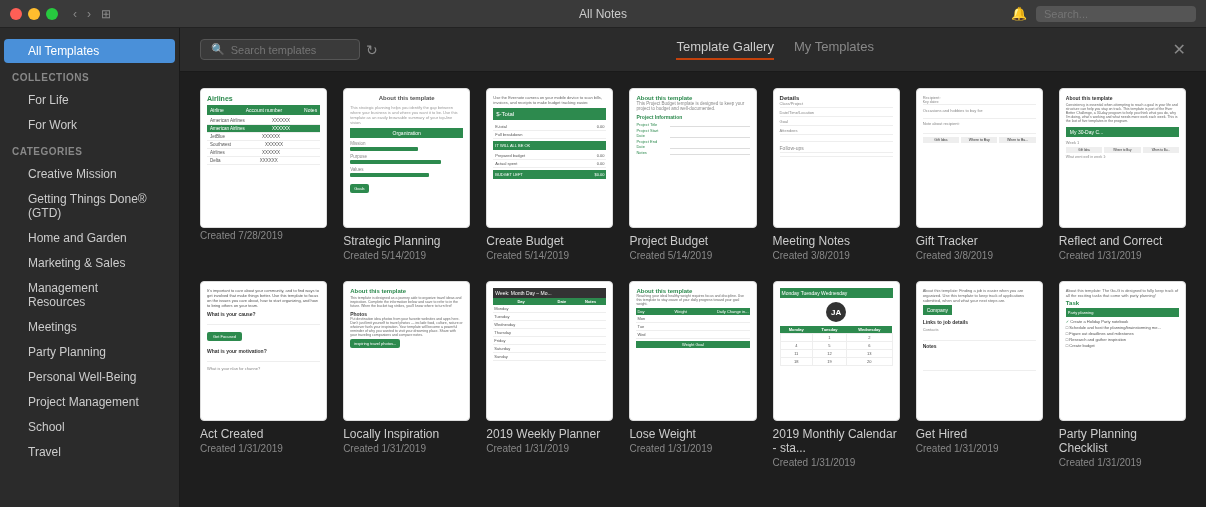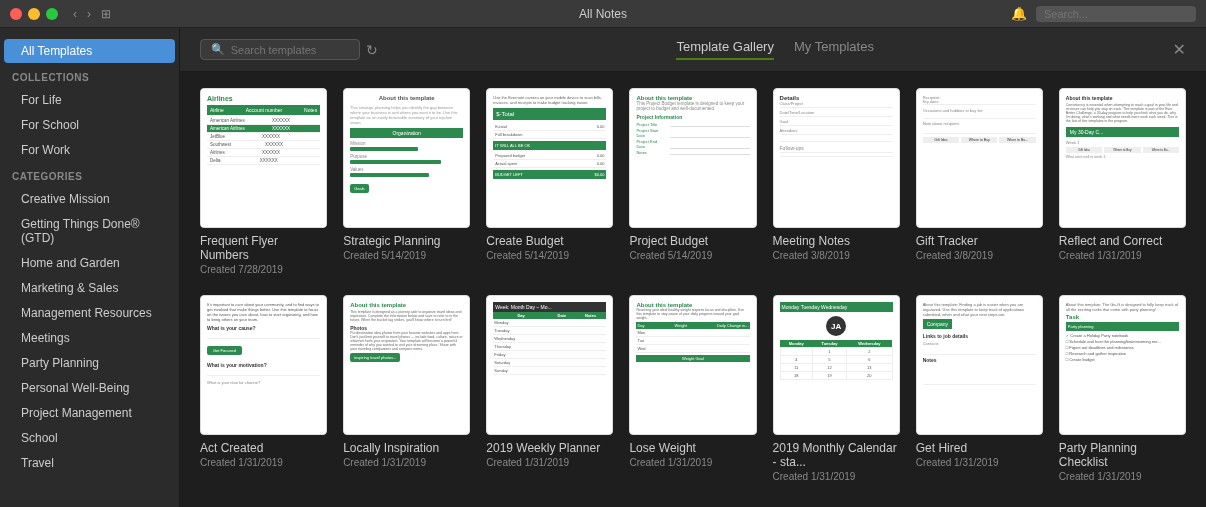--- a/index.html
+++ b/index.html
@@ -89,21 +89,21 @@
     }
     .sidebar-section-title {
       font-size: 10px;
       font-weight: 600;
       color: #888;
       padding: 8px 12px 4px;
       text-transform: uppercase;
       letter-spacing: 0.5px;
     }
     .sidebar-item {
-      padding: 5px 17px;
+      padding: 5px 24px;
       font-size: 12px;
       color: #ccc;
       cursor: pointer;
       border-radius: 4px;
       margin: 1px 4px;
     }
     .sidebar-item.active {
       background: #4a90d9;
       color: #fff;
     }
@@ -156,21 +156,21 @@
     }
     .header-tab {
       font-size: 13px;
       color: #888;
       cursor: pointer;
       padding-bottom: 4px;
       border-bottom: 2px solid transparent;
     }
     .header-tab.active {
       color: #ccc;
-      border-bottom: 2px solid #4d7c0f;
+      border-bottom: 2px solid #c2410c;
     }
     .close-btn {
       color: #888;
       font-size: 16px;
       cursor: pointer;
       margin-left: auto;
     }
     .refresh-btn {
       color: #888;
       font-size: 14px;
@@ -331,21 +331,20 @@
   </div>
 </div>
 
 <div class="main-container">
 
   <div class="sidebar">
     <div class="sidebar-item active">All Templates</div>
 
     <div class="sidebar-section-title">COLLECTIONS</div>
     <div class="sidebar-item">For Life</div>
-    <div class="sidebar-item">For School</div>
     <div class="sidebar-item">For Work</div>
 
     <div class="sidebar-section-title">CATEGORIES</div>
     <div class="sidebar-item">Creative Mission</div>
     <div class="sidebar-item">Getting Things Done® (GTD)</div>
     <div class="sidebar-item">Home and Garden</div>
     <div class="sidebar-item">Marketing &amp; Sales</div>
     <div class="sidebar-item">Management Resources</div>
     <div class="sidebar-item">Meetings</div>
     <div class="sidebar-item">Party Planning</div>
@@ -410,21 +409,20 @@
                   <span>XXXXXX</span>
                   <span></span>
                 </div>
               <div class="ff-row">
                   <span>Delta</span>
                   <span>XXXXXX</span>
                   <span></span>
                 </div>
             </div>
           </div>
-          <div class="template-name">Frequent Flyer Numbers</div>
           <div class="template-date">Created 7/28/2019</div>
         </div>
 
         <div class="template-card">
           <div class="template-thumb">
             <div class="tmpl-content tmpl-sp">
               <div class="sp-title" style="text-align:center;margin-bottom:4px;">About this template</div>
               <div class="sp-text">This strategic planning helps you identify the gap between where your business is and where you want it to be. Use this template as an easily browsable summary of your top-line vision.</div>
               <div style="background:#2d8a4e;color:#fff;padding:2px 3px;font-size:5px;margin:3px 0;text-align:center;">Organization</div>
               <div class="sp-label">Mission</div>

